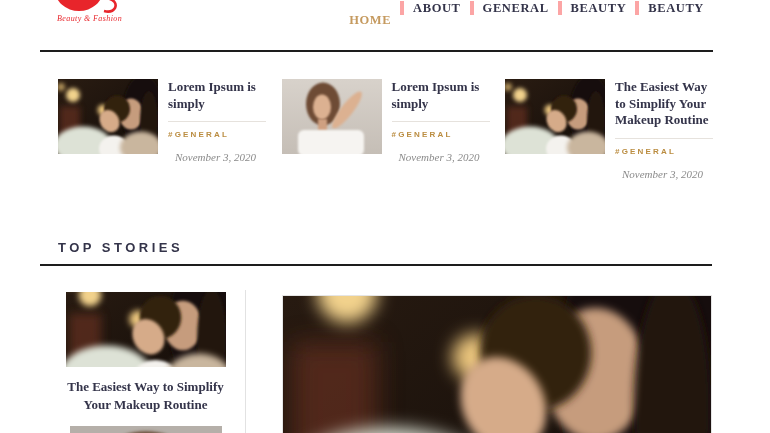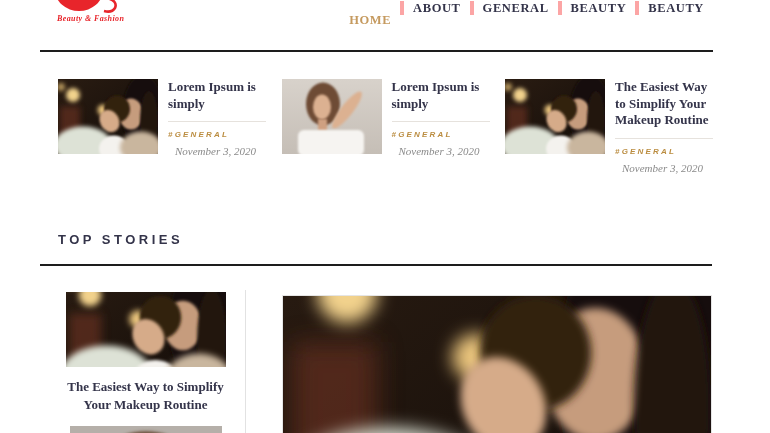--- a/index.html
+++ b/index.html
@@ -6,21 +6,21 @@
   html,body { width:770px; height:433px; }
   body {
     position:relative; overflow:hidden; background:#ffffff;
     font-family:"Liberation Serif", serif; color:#333347;
   }
 
   
   .logo { position:absolute; left:57px; top:0; width:110px; cursor:pointer; }
   .logo-mark { display:block; }
   .logo-text {
-    margin-top:1px; color:#e8252b; font-size:8px; font-weight:bold; font-style:italic;
+    margin-top:1px; color:#e8252b; font-size:8px; font-weight:normal; font-style:italic;
     letter-spacing:.4px; font-family:"Liberation Serif", serif;
   }
   .nav {
     position:absolute; top:1px; right:57px; display:flex; align-items:flex-start;
     font-family:"Liberation Serif", serif;
   }
   .nav-item {
     font-size:12.5px; font-weight:bold; letter-spacing:.6px; color:#34344a;
     padding:0 9px; line-height:14px; cursor:pointer; white-space:nowrap;
     border-left:4px solid #fca5a5;
@@ -42,29 +42,29 @@
     width:100px; height:75px; flex:none; overflow:hidden; background:#ccc; cursor:pointer;
   }
   .card-img svg { display:block; width:100%; height:100%; }
   .card-body { flex:1; min-width:0; }
   .card-title {
     font-size:13px; font-weight:bold; line-height:1.28; color:#34344a; cursor:pointer;
   }
   .card-divider { border-top:1px solid #e6e2dd; margin:9px 0 8px; }
   .card-tag {
     font-family:"Liberation Sans", sans-serif; font-size:8px; font-weight:bold;
-    letter-spacing:2.2px; color:#bb8d41; cursor:pointer;font-style:italic;
+    letter-spacing:2.2px; color:#bb8d41; cursor:pointer;
   }
   .card-date {
-    margin-top:6px; padding-left:7px; font-style:italic; font-size:11px; color:#8a8a8a;
+    margin-top:12px; padding-left:7px; font-style:italic; font-size:11px; color:#8a8a8a;
   }
 
   
   .topstories-heading {
-    position:absolute; left:58px; top:232px;
+    position:absolute; left:58px; top:240px;
     font-family:"Liberation Sans", sans-serif; font-size:13px; font-weight:bold;
     letter-spacing:3.5px; color:#34344a;
   }
   .topstories-rule {
     position:absolute; left:40px; top:264px; width:672px; height:0;
     border-top:2px solid #1d1d1d;
   }
   .stories-left { position:absolute; left:58px; top:292px; width:175px; }
   .story-img {
     width:160px; height:75px; margin:0 auto; overflow:hidden; background:#ccc; cursor:pointer;

